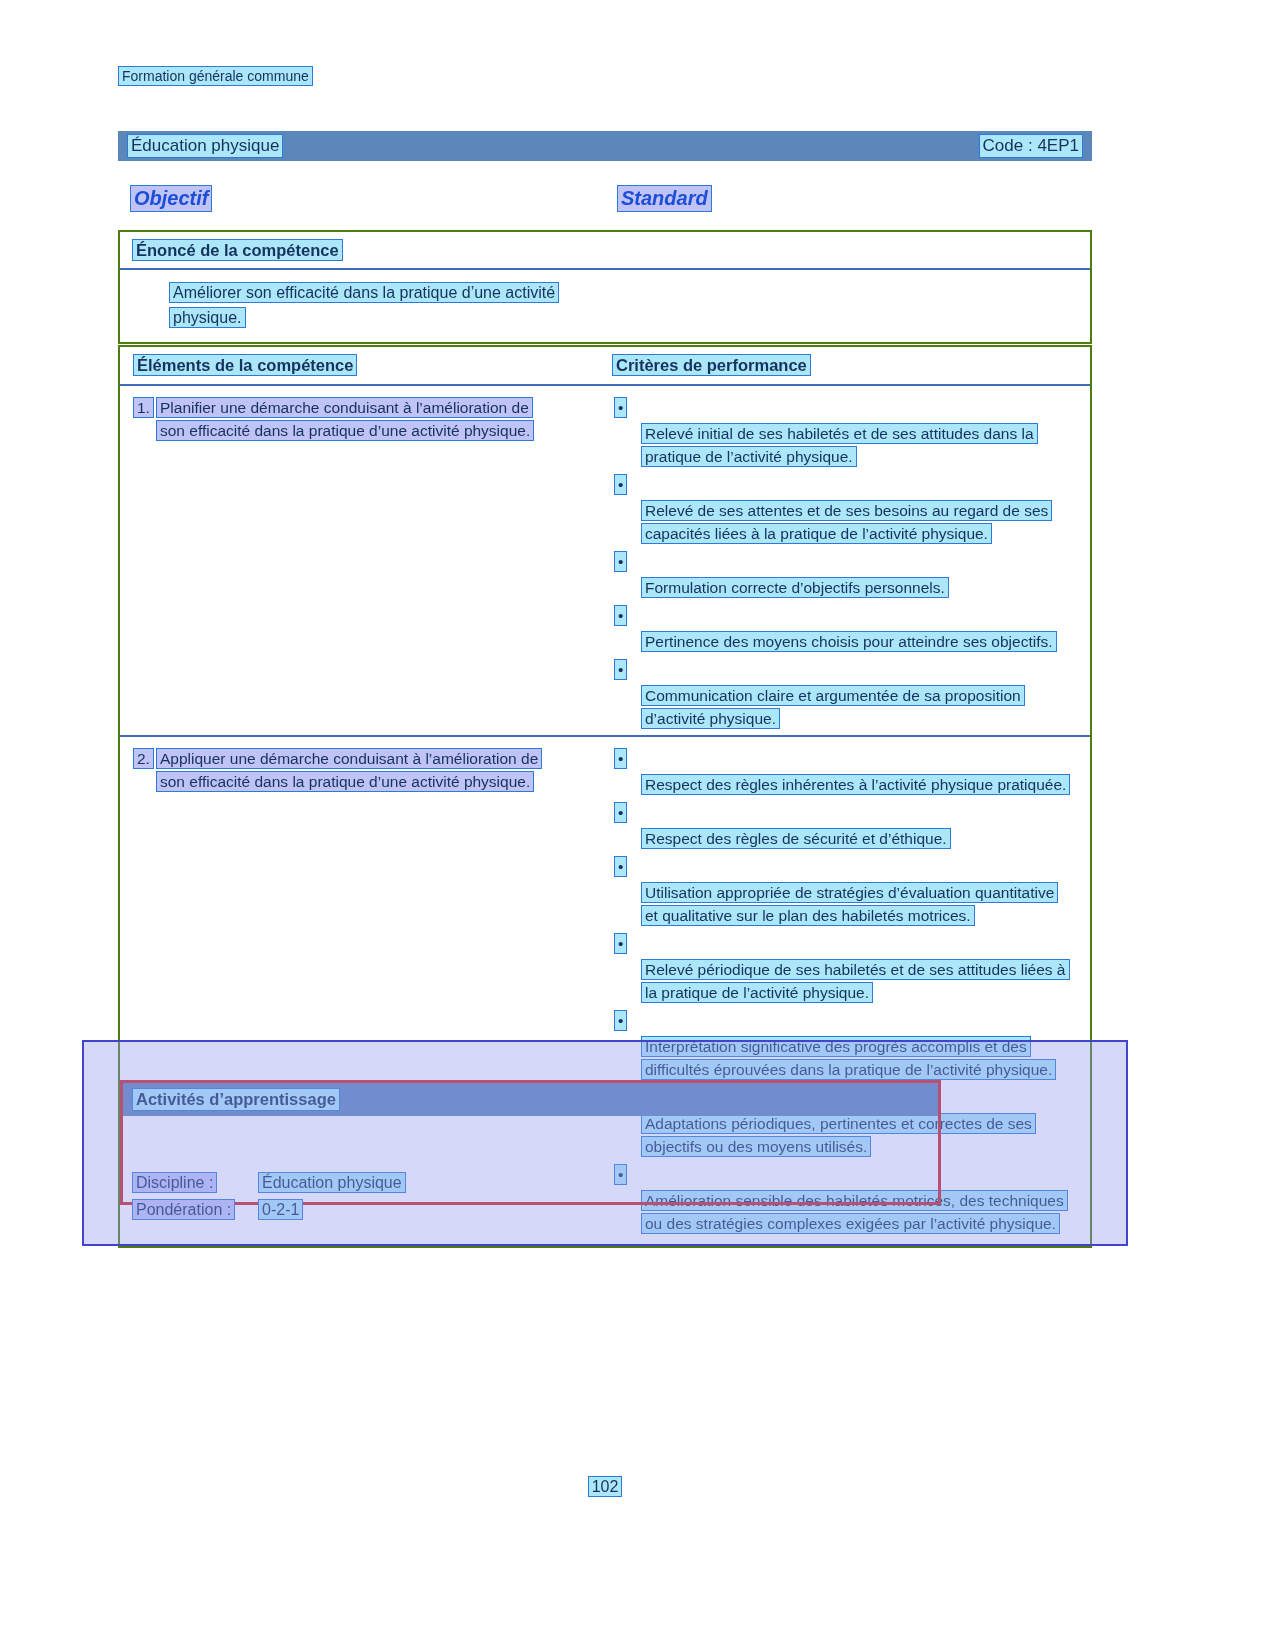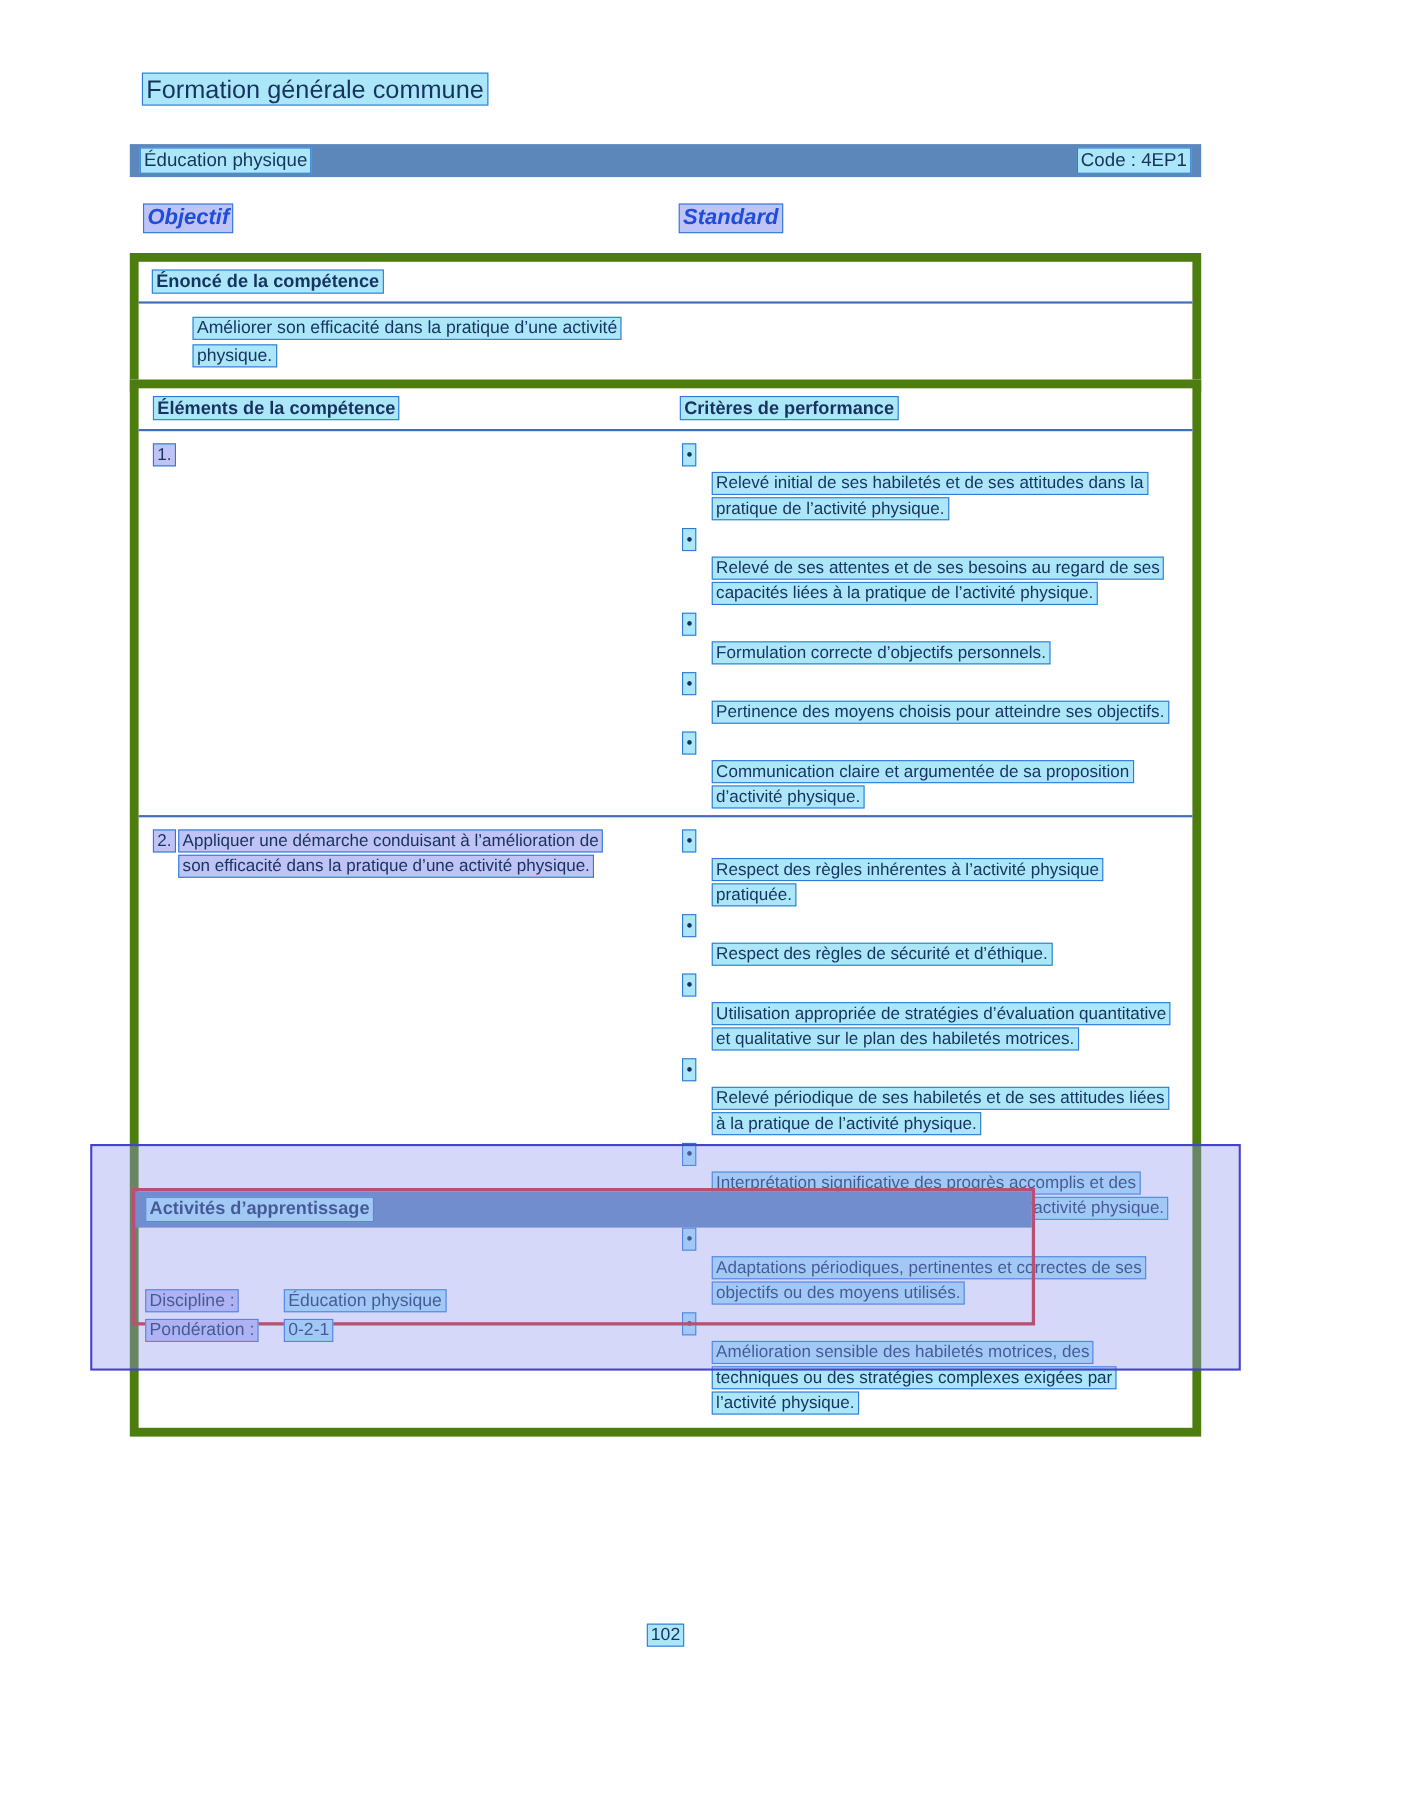--- a/index.html
+++ b/index.html
@@ -12,36 +12,36 @@
   .hl {
     background:#abe7f8; border:1px solid #2e7ad8; padding:1px 3px;
     -webkit-box-decoration-break:clone; box-decoration-break:clone;
   }
   .hl-lav {
     background:#bfc3f5; border:1px solid #2e7ad8; padding:1px 3px;
     -webkit-box-decoration-break:clone; box-decoration-break:clone;
   }
   .bold { font-weight:bold; }
 
-  .eyebrow { position:absolute; left:129px; top:68px; font-size:23px; }
+  .eyebrow { position:absolute; left:118px; top:68px; font-size:14px; }
 
   .topbar {
     position:absolute; left:118px; top:131px; width:974px; height:30px;
     background:#5c87ba; display:flex; justify-content:space-between;
     align-items:center; padding:0 9px; font-size:17px;
   }
 
   .colheads { position:absolute; left:130px; top:185px; width:960px; height:30px; }
   .colhead { position:absolute; top:0; font-size:20px; font-weight:bold; font-style:italic; color:#1d4ed8; }
   .colhead.left { left:0; }
   .colhead.right { left:487px; }
 
   .box {
     position:absolute; left:118px; width:974px;
-    border:8px solid #4d7c0f; background:#ffffff;
+    border:2px solid #4d7c0f; background:#ffffff;
   }
   .box-enonce { top:230px; min-height:98px; }
   .box-header { padding:9px 12px 8px 12px; border-bottom:2px solid #3f6eb8; font-size:16.5px; }
   .box-body  { padding:10px 12px 12px 12px; font-size:16px; line-height:25px;margin-left:37px; }
   .box-body .wrap { display:inline-block; max-width:400px; line-height:25px; }
 
   .box-table { top:345px; }
   .thead { display:flex; border-bottom:2px solid #3f6eb8; padding:9px 0; font-size:16.5px;align-items:center; }
   .cell-left  { width:492px; padding-left:13px; flex:none; }
   .cell-right { flex:1; padding-right:16px; }
@@ -112,20 +112,21 @@
       </div>
       <div class="cell-right">
         <span class="hl bold">Critères de performance</span>
       </div>
     </div>
 
     <div class="trow trow1">
       <div class="cell-left">
         <div class="numbered">
           <span class="num"><span class="hl-lav">1.</span></span>
+          <span class="numtxt"><span class="hl-lav">Planifier une démarche conduisant à l’amélioration de son efficacité dans la pratique d’une activité physique.</span></span>
         </div>
       </div>
       <div class="cell-right">
         <div class="bullet">
           <span class="b"><span class="hl">•</span></span>
           <span class="txt"><span class="hl">Relevé initial de ses habiletés et de ses attitudes dans la pratique de l’activité physique.</span></span>
         </div>
         <div class="bullet">
           <span class="b"><span class="hl">•</span></span>
           <span class="txt"><span class="hl">Relevé de ses attentes et de ses besoins au regard de ses capacités liées à la pratique de l’activité physique.</span></span>

